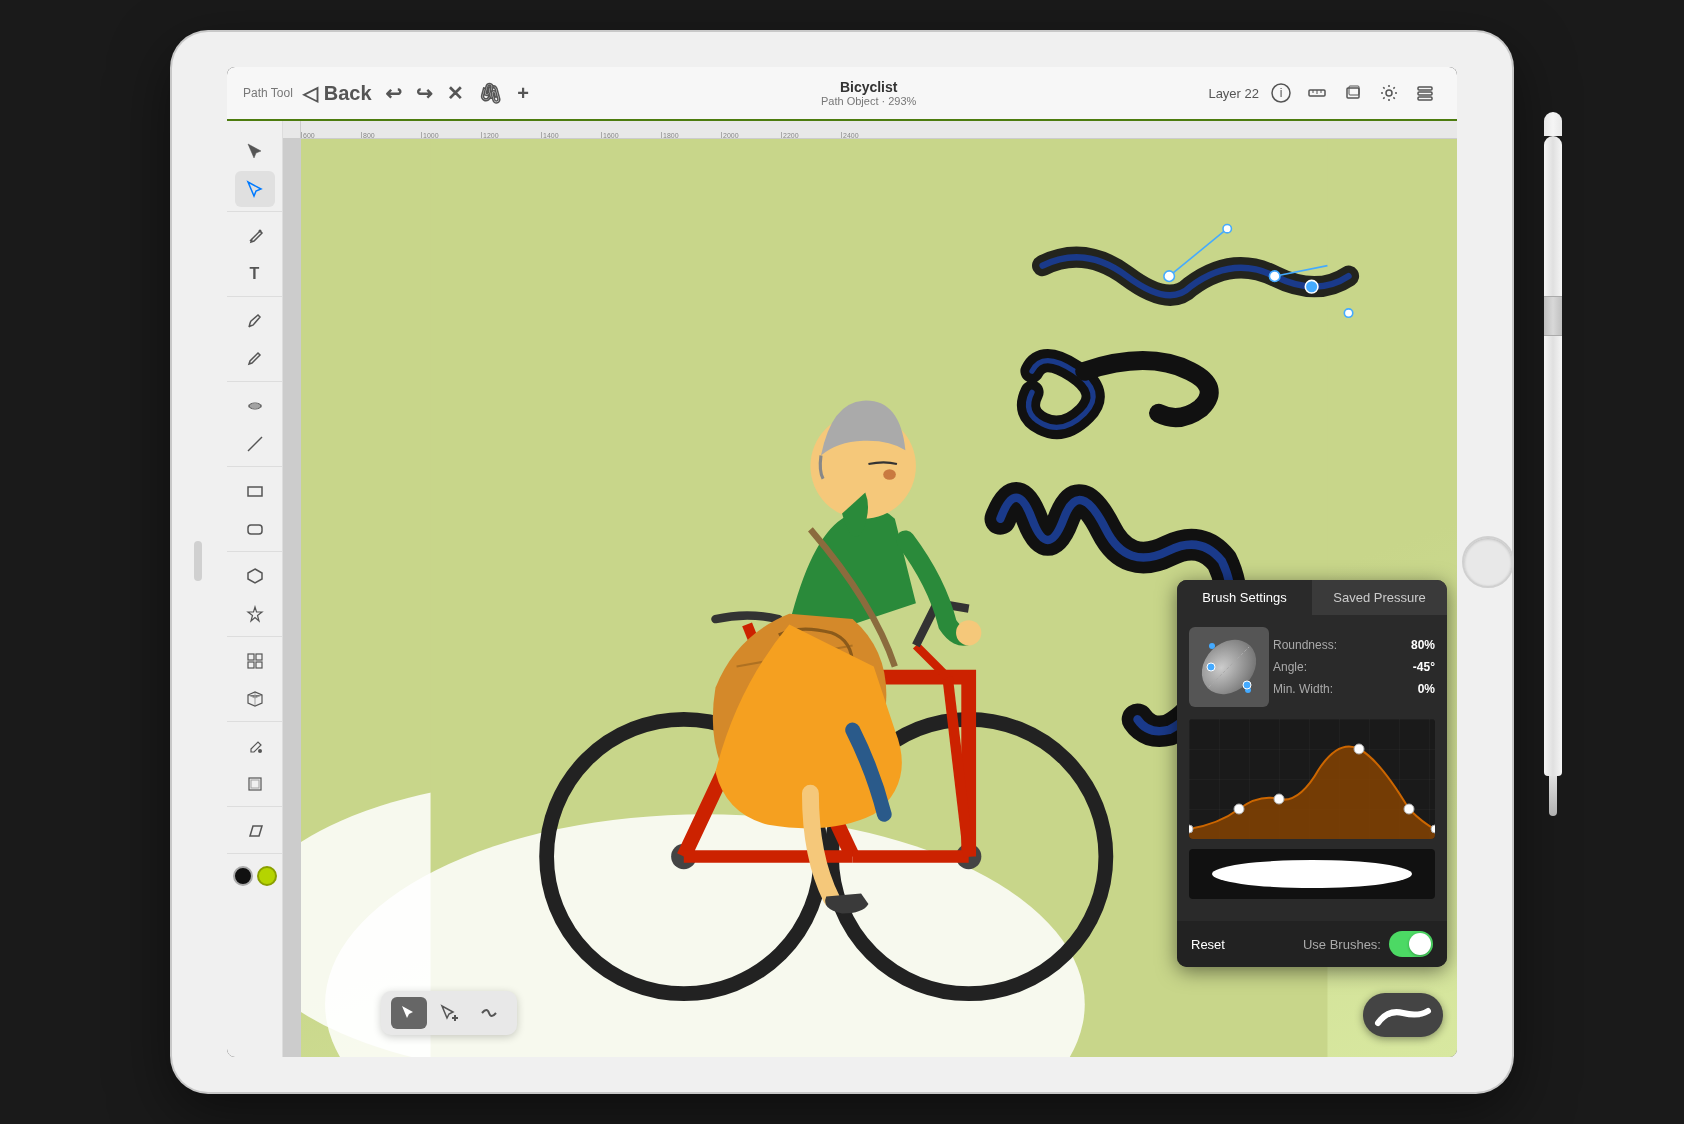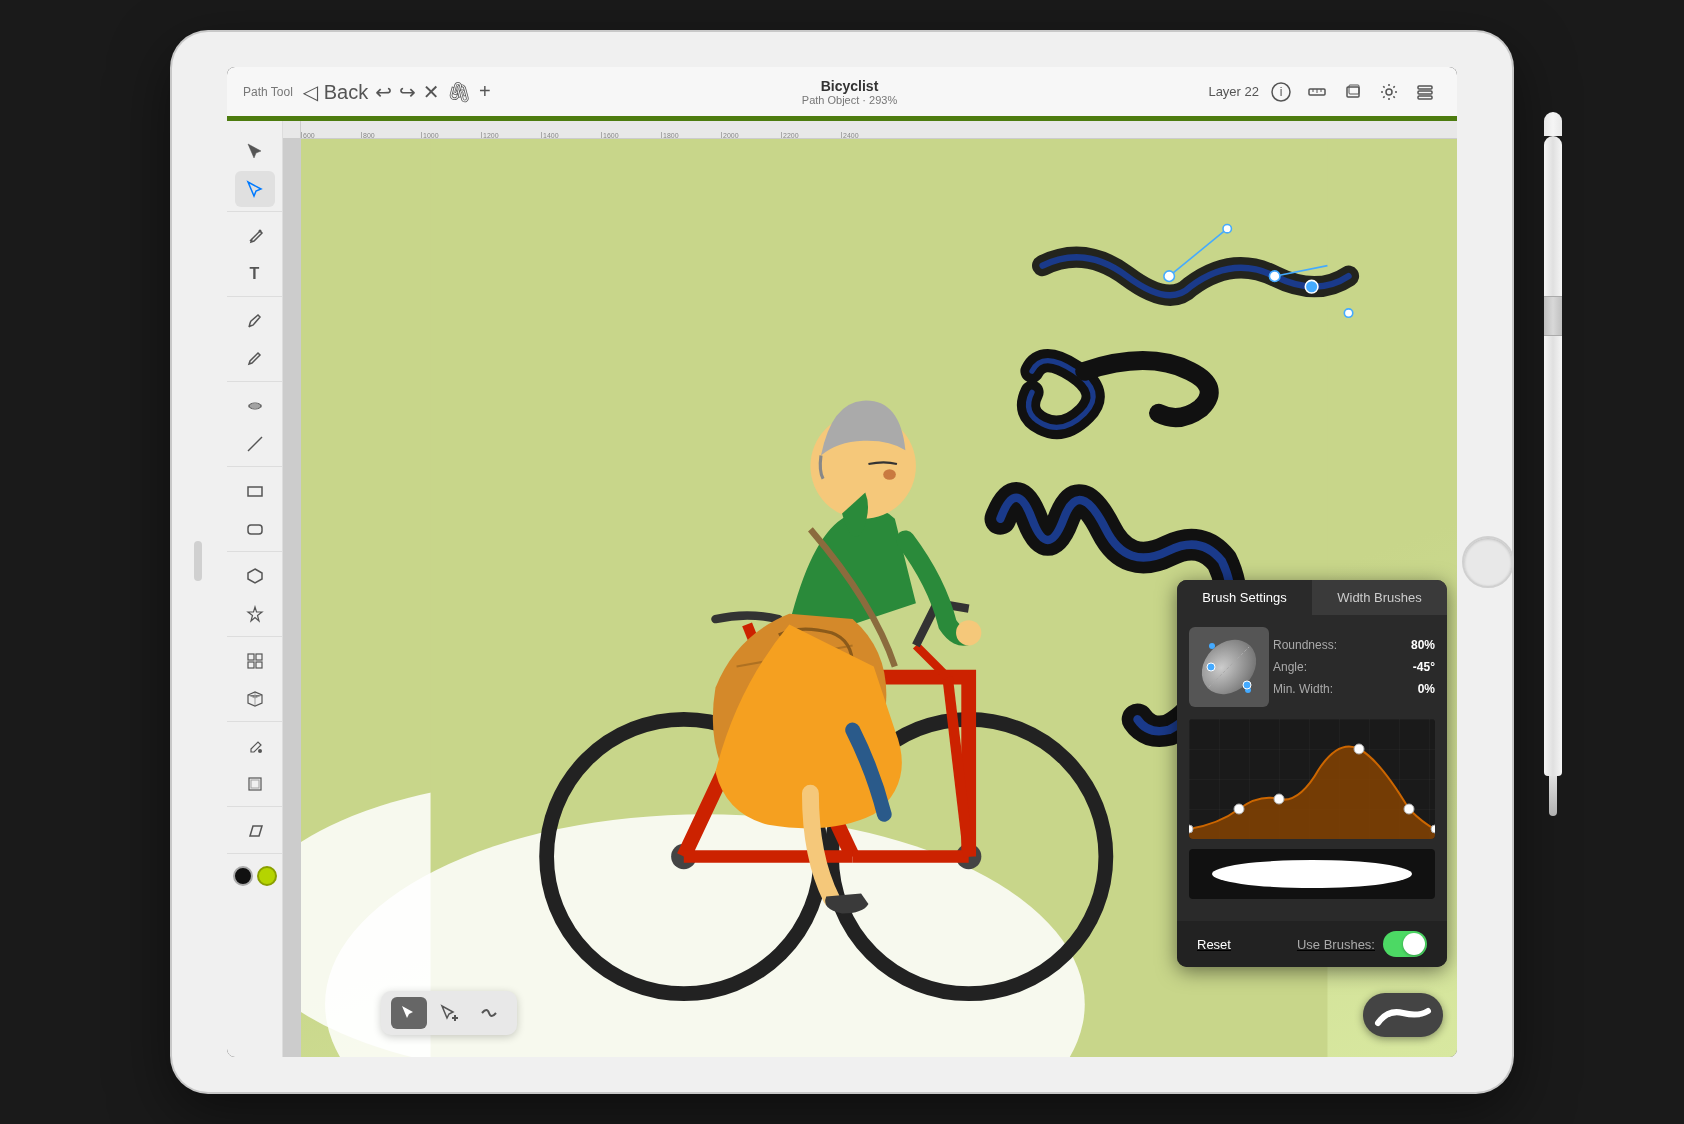--- a/index.html
+++ b/index.html
@@ -65,21 +65,21 @@
     }
 
     
     .top-bar {
       height: 54px;
       background: #f7f7f7;
       display: flex;
       align-items: center;
       justify-content: space-between;
       padding: 0 16px;
-      border-bottom: 5px solid #4d7c0f;
+      border-bottom: 2px solid #4d7c0f;
       flex-shrink: 0;
     }
 
     .top-bar-left {
       display: flex;
       align-items: center;
       gap: 10px;
       min-width: 200px;
     }
 
@@ -128,21 +128,22 @@
 
     .layer-label {
       font-size: 13px;
       color: #555;
     }
 
     
     .action-icons {
       display: flex;
       align-items: center;
-      gap: 7px;
+      gap: 14px;
+      font-weight: bold;
     }
 
     .action-icon {
       color: #555;
       font-size: 20px;
       cursor: pointer;
     }
 
     
     .main-content {
@@ -381,23 +382,22 @@
       justify-content: center;
       margin-bottom: 10px;
       overflow: hidden;
     }
 
     
     .brush-panel-bottom {
       display: flex;
       align-items: center;
       justify-content: space-between;
-      padding: 10px 20px;
+      padding: 10px 14px;
       background: #222;
-      text-decoration: underline;
     }
 
     .reset-btn {
       font-size: 13px;
       color: white;
       background: none;
       border: none;
       cursor: pointer;
     }
 
@@ -855,21 +855,21 @@
             <circle cx="870" cy="165" r="4" fill="white" stroke="#4af" stroke-width="1.5"></circle>
 
             <circle cx="835" cy="140" r="6" fill="#4af" stroke="white" stroke-width="1.5"></circle>
 
           </svg>
 
           <div class="brush-panel">
 
             <div class="brush-panel-tabs">
               <div class="brush-tab active">Brush Settings</div>
-              <div class="brush-tab">Width Brushes</div>
+              <div class="brush-tab">Saved Pressure</div>
             </div>
 
             <div class="brush-panel-content">
 
               <div class="brush-shape-row">
 
                 <div class="brush-shape-preview">
                   <div class="brush-shape-inner"></div>
                   <div class="brush-dot" style="top:20%; left:25%;"></div>
                   <div class="brush-dot" style="bottom:18%; right:22%;"></div>

